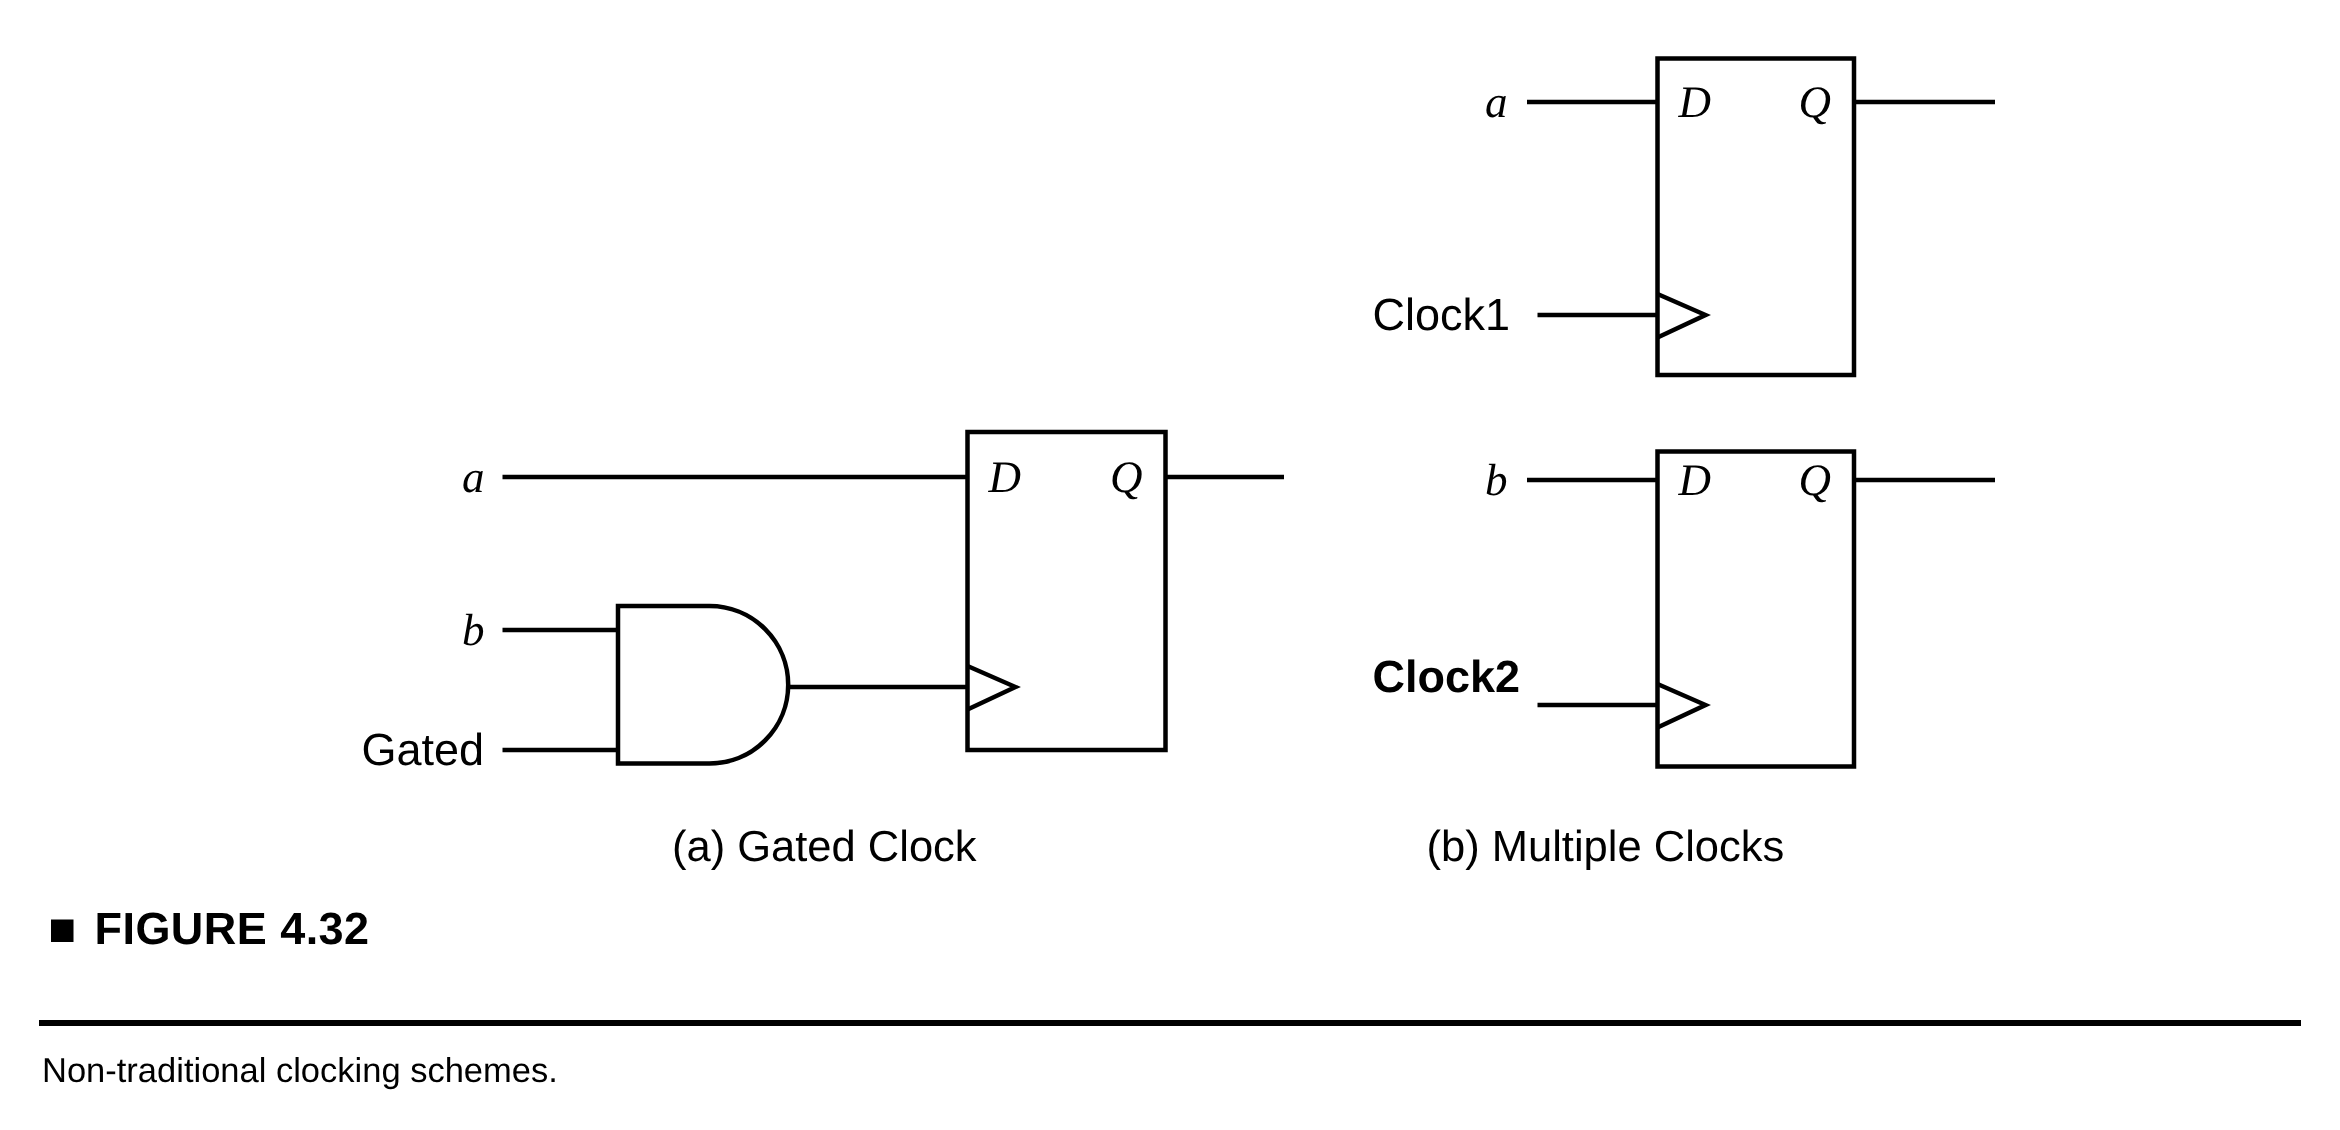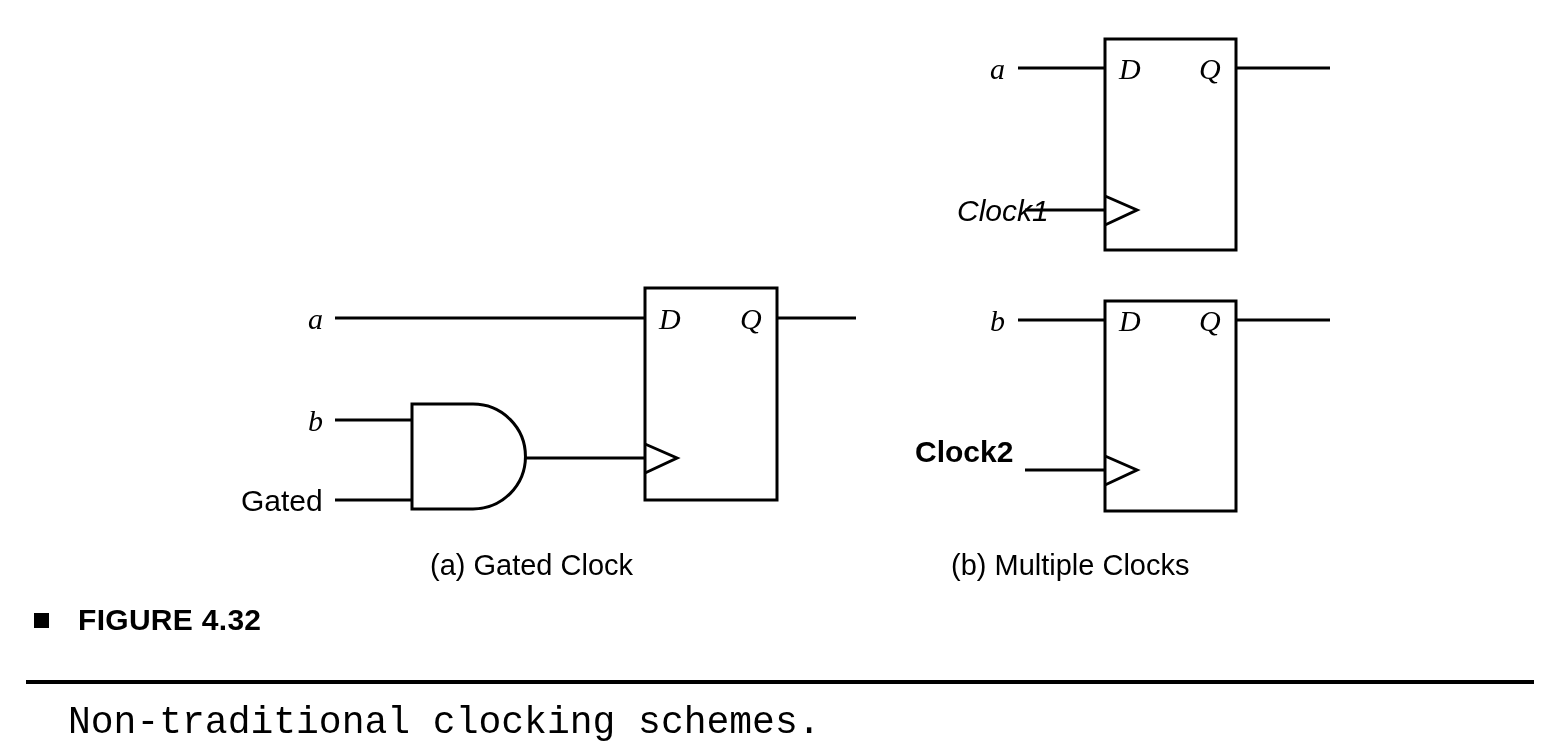--- a/index.html
+++ b/index.html
@@ -62,21 +62,21 @@
     font-size: 29px;
   }
 
   
   .fig-head {
     position: absolute;
     left: 34px;
     top: 605px;
     display: flex;
     align-items: center;
-    gap: 29px;
+    gap: 14px;
     justify-content: flex-end;
   }
   .fig-bullet {
     width: 15px;
     height: 15px;
     background: #000000;
     display: block;
   }
   .fig-number {
     font-family: "Liberation Sans", sans-serif;
@@ -91,25 +91,24 @@
     left: 26px;
     top: 680px;
     width: 1508px;
     height: 4px;
     background: #000000;
   }
   .fig-caption {
     position: absolute;
     left: 28px;
     top: 700px;
-    font-family: Liberation Mono, monospace;
-    font-size: 38px;
+    font-family: Liberation Sans, sans-serif;
+    font-size: 23px;
     line-height: 1.2;
     white-space: pre;
-    margin-left: 40px;
   }
 </style>
 </head>
 <body>
 
 <div id="figure-root">
 
   <div class="schematic">
     <svg width="1560" height="600" viewBox="0 0 1560 600" xmlns="http://www.w3.org/2000/svg">
       <g fill="none" stroke="#000000" stroke-width="3" stroke-linecap="butt" stroke-linejoin="miter">
@@ -162,25 +161,25 @@
     <span class="label sig" style="left:308px; top:304px;">a</span>
 
     <span class="label sig" style="left:308px; top:406px;">b</span>
 
     <span class="label word" style="left:241px; top:486px;">Gated</span>
 
     <span class="label pin" style="left:659px; top:304px;">D</span>
 
     <span class="label pin" style="left:740px; top:304px;">Q</span>
 
-    <span class="label subcap" style="left:430px; top:551px;">(a) Gated Clock</span>
+    <span class="label subcap" style="left:448px; top:551px;">(a) Gated Clock</span>
 
     <span class="label sig" style="left:990px; top:54px;">a</span>
 
-    <span class="label word" style="left:957px; top:196px;font-style:italic;">Clock1</span>
+    <span class="label word" style="left:915px; top:196px;">Clock1</span>
 
     <span class="label pin" style="left:1119px; top:54px;">D</span>
 
     <span class="label pin" style="left:1199px; top:54px;">Q</span>
 
     <span class="label sig" style="left:990px; top:306px;">b</span>
 
     <span class="label word" style="left:915px; top:437px;font-weight:bold;">Clock2</span>
 
     <span class="label pin" style="left:1119px; top:306px;">D</span>

